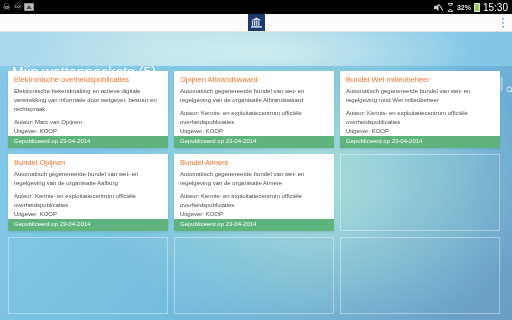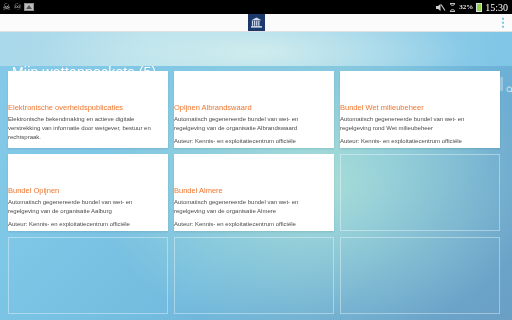--- a/index.html
+++ b/index.html
@@ -10,21 +10,21 @@
   }
   #app { position:relative; width:512px; height:320px; }
 
   
   .statusbar {
     position:absolute; top:0; left:0; width:512px; height:14px;
     background:#000; color:#d8d8d8;
     display:flex; align-items:center; font-size:8px;
   }
   .sb-left { display:flex; align-items:center; gap:2px; padding-left:2px; }
-  .sb-right { margin-left:auto; display:flex; align-items:center; gap:3px; padding-right:4px;font-family:Liberation Serif, serif; }
+  .sb-right { margin-left:auto; display:flex; align-items:center; gap:3px; padding-right:4px; }
   .sb-ic { display:inline-block; width:9px; height:9px; line-height:9px; text-align:center;
            font-size:9px; color:#cfcfcf; }
   .sb-img { width:10px; height:8px; background:#bdbdbd; border:1px solid #8d8d8d; position:relative; }
   .sb-img::after { content:""; position:absolute; left:1px; bottom:1px; width:0; height:0;
     border-left:3px solid transparent; border-right:3px solid transparent; border-bottom:4px solid #555; }
   .sb-batt { width:6px; height:9px; background:#8fd14f; border:1px solid #ddd; }
   .sb-pct { font-size:7px; font-weight:bold; color:#e8e8e8; }
   .sb-clock { font-size:10px; color:#fff; letter-spacing:0px; }
   .sb-mute svg, .sb-hour svg { display:block; }
 
@@ -81,21 +81,21 @@
   .grid {
     position:absolute; top:39px; left:8px; width:498px;
     display:grid; grid-template-columns:repeat(3, 160px);
     gap:6px 6px;
   }
   .card {
     height:77px; background:#ffffff; position:relative;
     overflow:hidden; display:flex; flex-direction:column;
     box-shadow:0 1px 2px rgba(0,0,0,.10);
   }
-  .card-body { padding:5px 6px 0 0; flex:1;margin-top:28px; }
+  .card-body { padding:5px 6px 0 6px; flex:1; }
   .card-title {
     color:#f0762f; font-size:7.5px; margin-bottom:3px;
     line-height:1.1; white-space:nowrap; overflow:hidden;
   }
   .card-desc {
     color:#4a4a4a; font-size:6px; line-height:1.5; margin-bottom:4px;
   }
   .card-meta { color:#4a4a4a; font-size:6px; line-height:1.5; }
   .card-footer {
     background:#5fb37c; color:#ffffff; font-size:6px;

